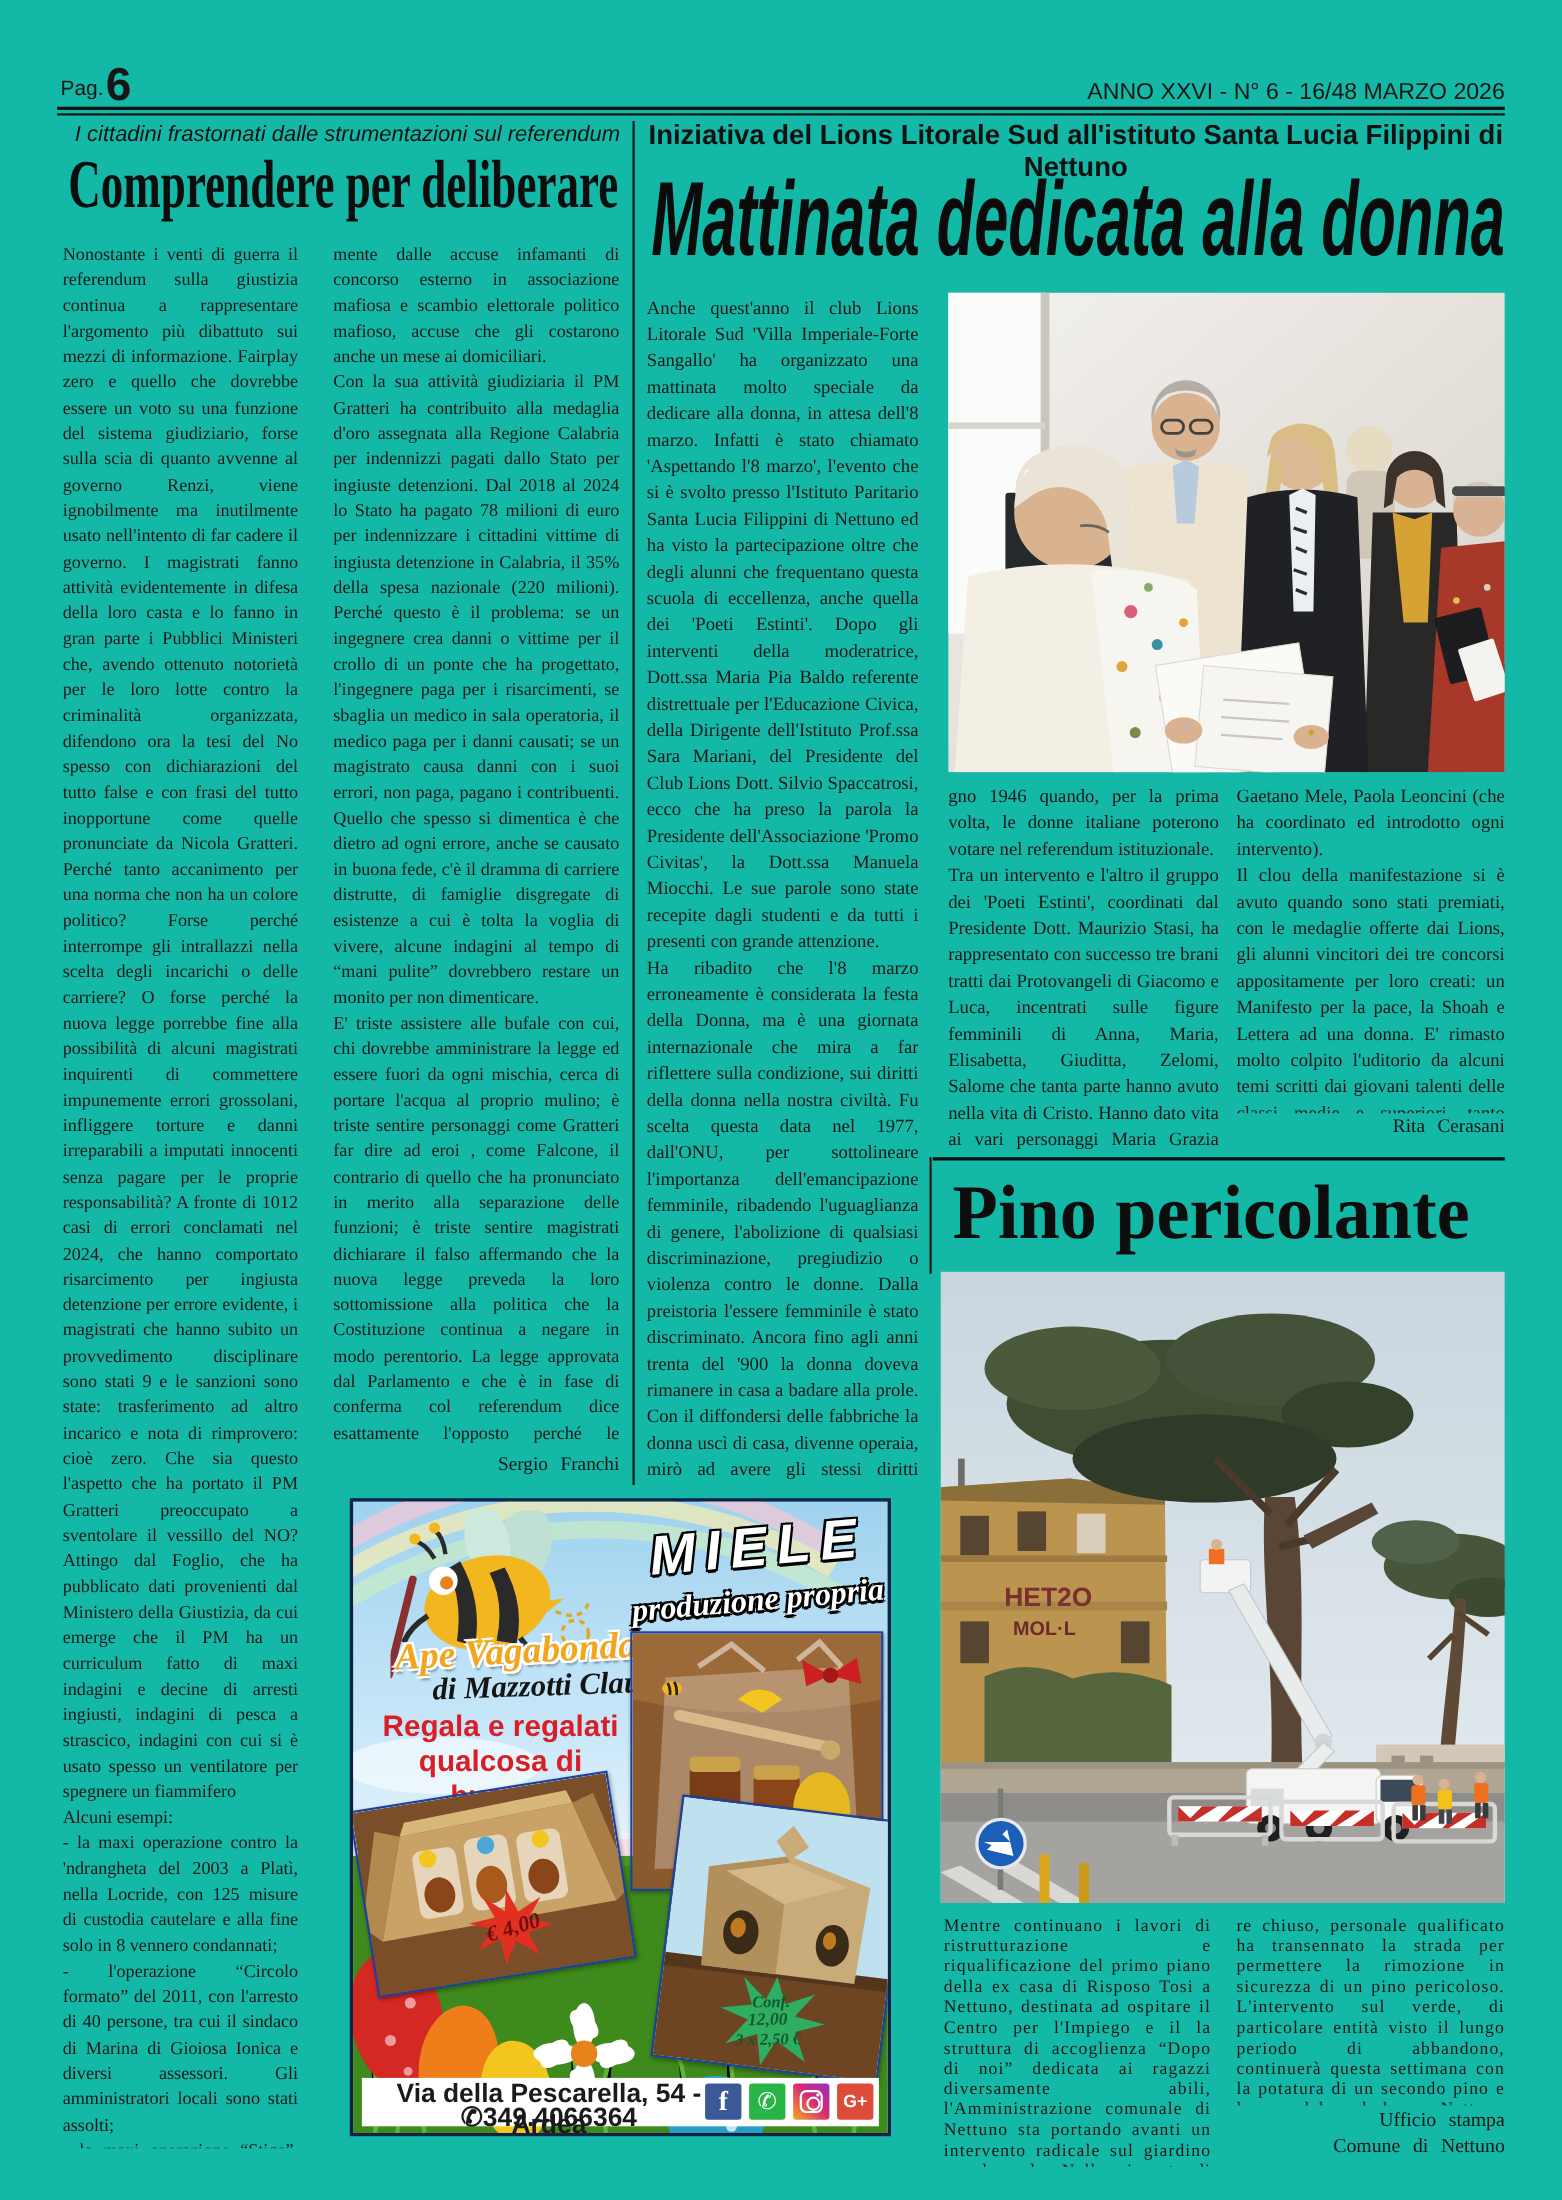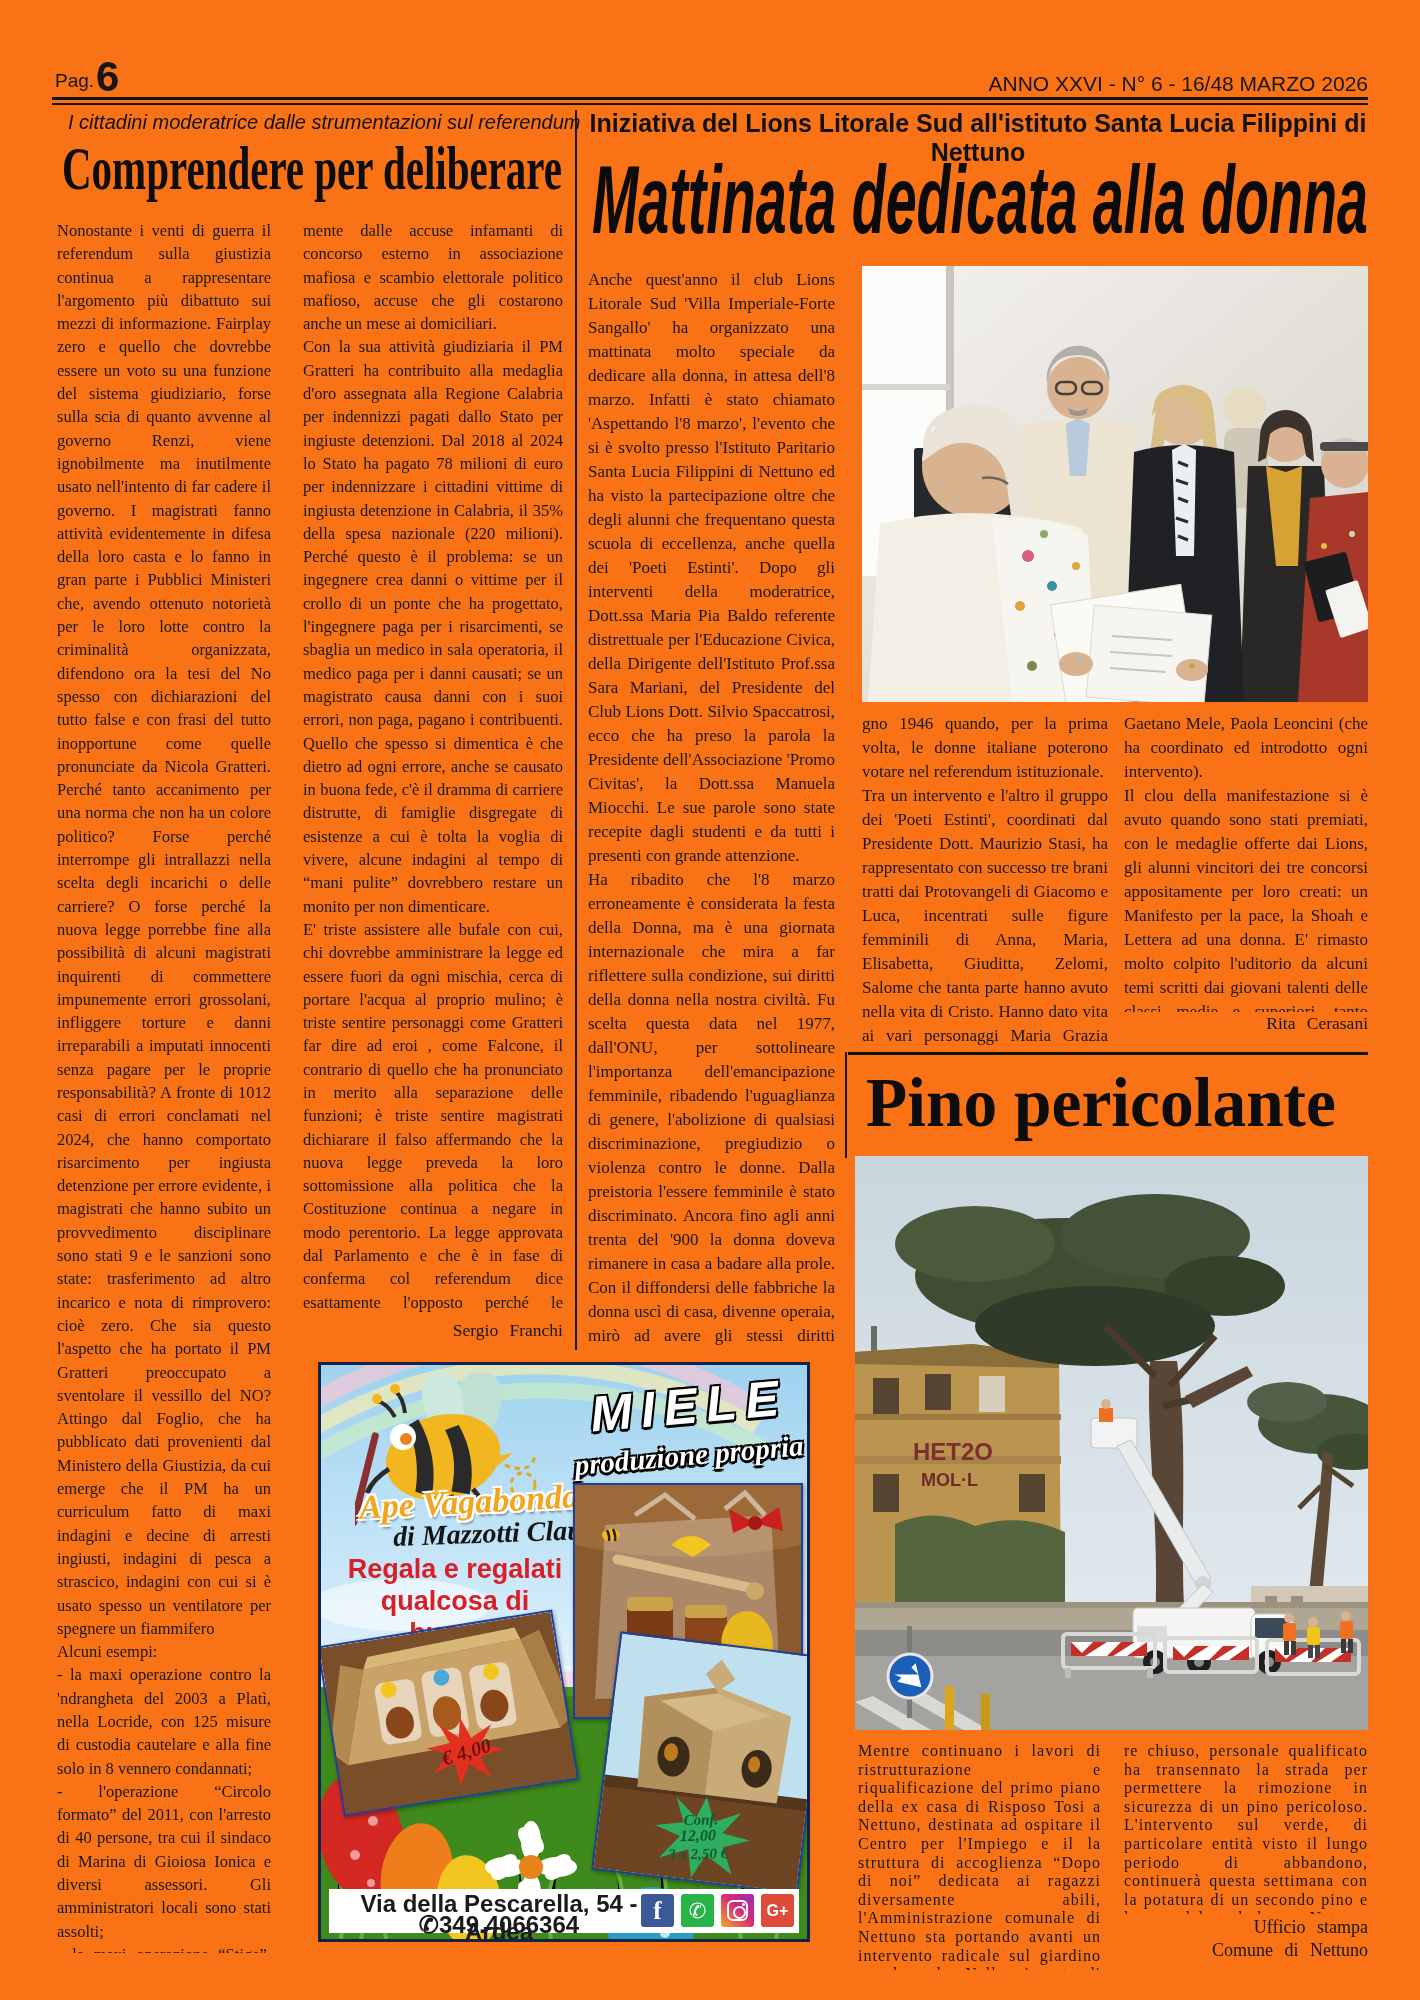--- a/index.html
+++ b/index.html
@@ -1,18 +1,18 @@
 <!DOCTYPE html>
 <html lang="it"><head>
 <meta charset="utf-8">
 <style>
   * { margin:0; padding:0; box-sizing:border-box; }
   html,body { background:#888; }
   #page {
-    position:relative; width:1420px; height:2000px; background:#f97316;
+    position:relative; width:1420px; height:2000px; background:#14b8a6;
     margin:0 auto; overflow:hidden; color:#161616;
     font-family:"Liberation Serif", serif;
     padding-left:31px;
   }
   .sans { font-family:"Liberation Sans", sans-serif; }
   .abs { position:absolute; }
   .fitx { display:inline-block; white-space:nowrap; transform-origin:left center; }
   .body-text {
     font-family:"Liberation Serif", serif; font-size:16.5px; line-height:23.3px;
     text-align:justify; white-space:pre-line; overflow:hidden;
@@ -39,21 +39,21 @@
 
 <div id="page">
 
   <div class="abs sans" style="left:55px; top:58px; display:flex; align-items:flex-end;">
     <span style="font-size:19px; padding-bottom:4px;">Pag.</span>
     <span style="font-size:42px; font-weight:bold; line-height:38px; margin-left:2px;">6</span>
   </div>
   <div class="abs sans" style="right:52px; top:72px; font-size:21px;">ANNO XXVI - N° 6 - 16/48 MARZO 2026</div>
   <div class="abs rule-double" style="left:52px; right:52px; top:97px;"></div>
 
-  <div class="abs sans kicker-left" style="left:68px; top:111px;">I cittadini moderatrice dalle strumentazioni sul referendum</div>
+  <div class="abs sans kicker-left" style="left:68px; top:111px;">I cittadini frastornati dalle strumentazioni sul referendum</div>
   <div class="abs" style="left:62px; top:131px; width:500px; height:76px;">
     <span class="fitx headline-serif" style="font-size: 62px; line-height: 74px; transform: scaleX(0.660925);">Comprendere per deliberare</span>
   </div>
   <div class="abs body-text" style="left:57px; top:219px; width:214px; height:1734px;">Nonostante i venti di guerra il referendum sulla giustizia continua a rappresentare l'argomento più dibattuto sui mezzi di informazione. Fairplay zero e quello che dovrebbe essere un voto su una funzione del sistema giudiziario, forse sulla scia di quanto avvenne al governo Renzi, viene ignobilmente ma inutilmente usato nell'intento di far cadere il governo. I magistrati fanno attività evidentemente in difesa della loro casta e lo fanno in gran parte i Pubblici Ministeri che, avendo ottenuto notorietà per le loro lotte contro la criminalità organizzata, difendono ora la tesi del No spesso con dichiarazioni del tutto false e con frasi del tutto inopportune come quelle pronunciate da Nicola Gratteri. Perché tanto accanimento per una norma che non ha un colore politico? Forse perché interrompe gli intrallazzi nella scelta degli incarichi o delle carriere? O forse perché la nuova legge porrebbe fine alla possibilità di alcuni magistrati inquirenti di commettere impunemente errori grossolani, infliggere torture e danni irreparabili a imputati innocenti senza pagare per le proprie responsabilità? A fronte di 1012 casi di errori conclamati nel 2024, che hanno comportato risarcimento per ingiusta detenzione per errore evidente, i magistrati che hanno subito un provvedimento disciplinare sono stati 9 e le sanzioni sono state: trasferimento ad altro incarico e nota di rimprovero: cioè zero. Che sia questo l'aspetto che ha portato il PM Gratteri preoccupato a sventolare il vessillo del NO? Attingo dal Foglio, che ha pubblicato dati provenienti dal Ministero della Giustizia, da cui emerge che il PM ha un curriculum fatto di maxi indagini e decine di arresti ingiusti, indagini di pesca a strascico, indagini con cui si è usato spesso un ventilatore per spegnere un fiammifero
 Alcuni esempi:
 - la maxi operazione contro la 'ndrangheta del 2003 a Platì, nella Locride, con 125 misure di custodia cautelare e alla fine solo in 8 vennero condannati;
 - l'operazione “Circolo formato” del 2011, con l'arresto di 40 persone, tra cui il sindaco di Marina di Gioiosa Ionica e diversi assessori. Gli amministratori locali sono stati assolti;
 - la maxi operazione “Stige”, con 169 arresti e a processo finirono 100 imputati che poi sono stati poi assolti. All'epoca degli arresti Gratteri la definì “la più grande operazione degli ultimi 23 anni” e “un'indagine da portare nella scuola della magistratura”;
 - l'ancora più nota operazione “Rinascita-Scott”, lanciata nel 2019 con 334 persone destinatarie di misure cautelari. In primo grado sono stati assolti 131 imputati su 338, praticamente uno su tre;
 - l'inchiesta del dicembre 2018 che sconvolse la politica calabrese, con le accuse di corruzione e abuso d'ufficio contro l'allora presidente della regione, Mario Oliverio, poi assolto da tutte le accuse;

